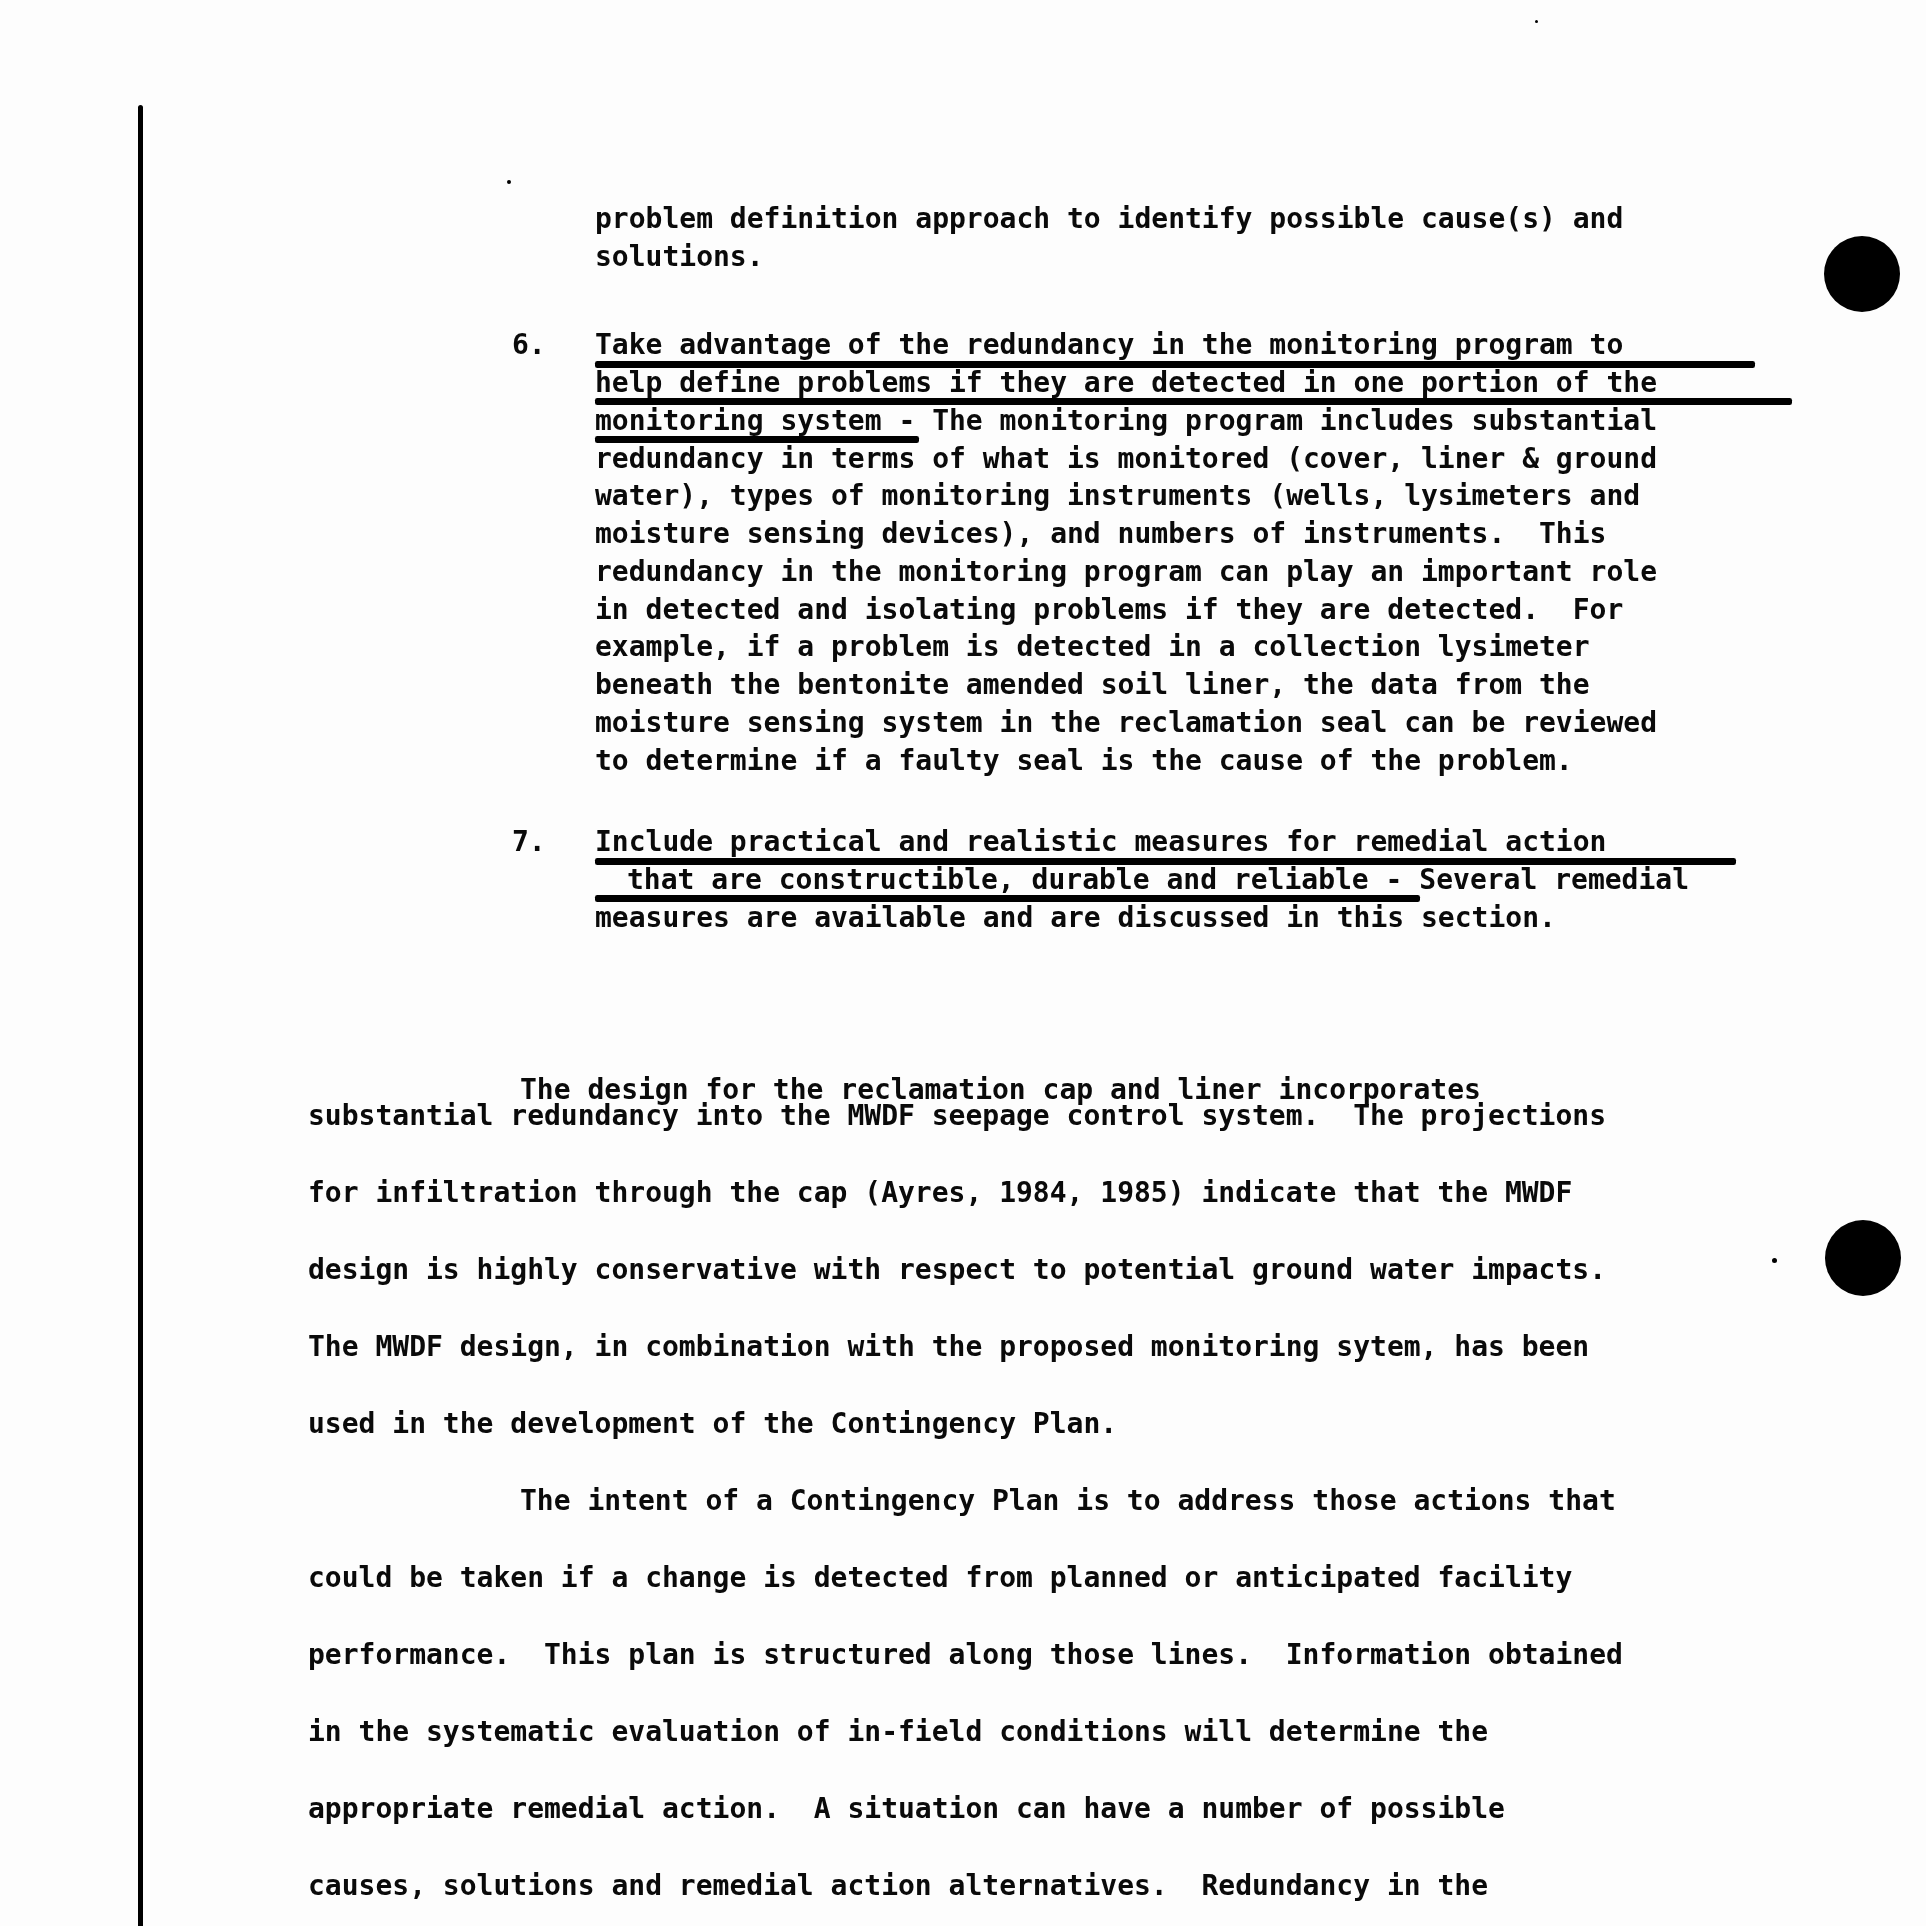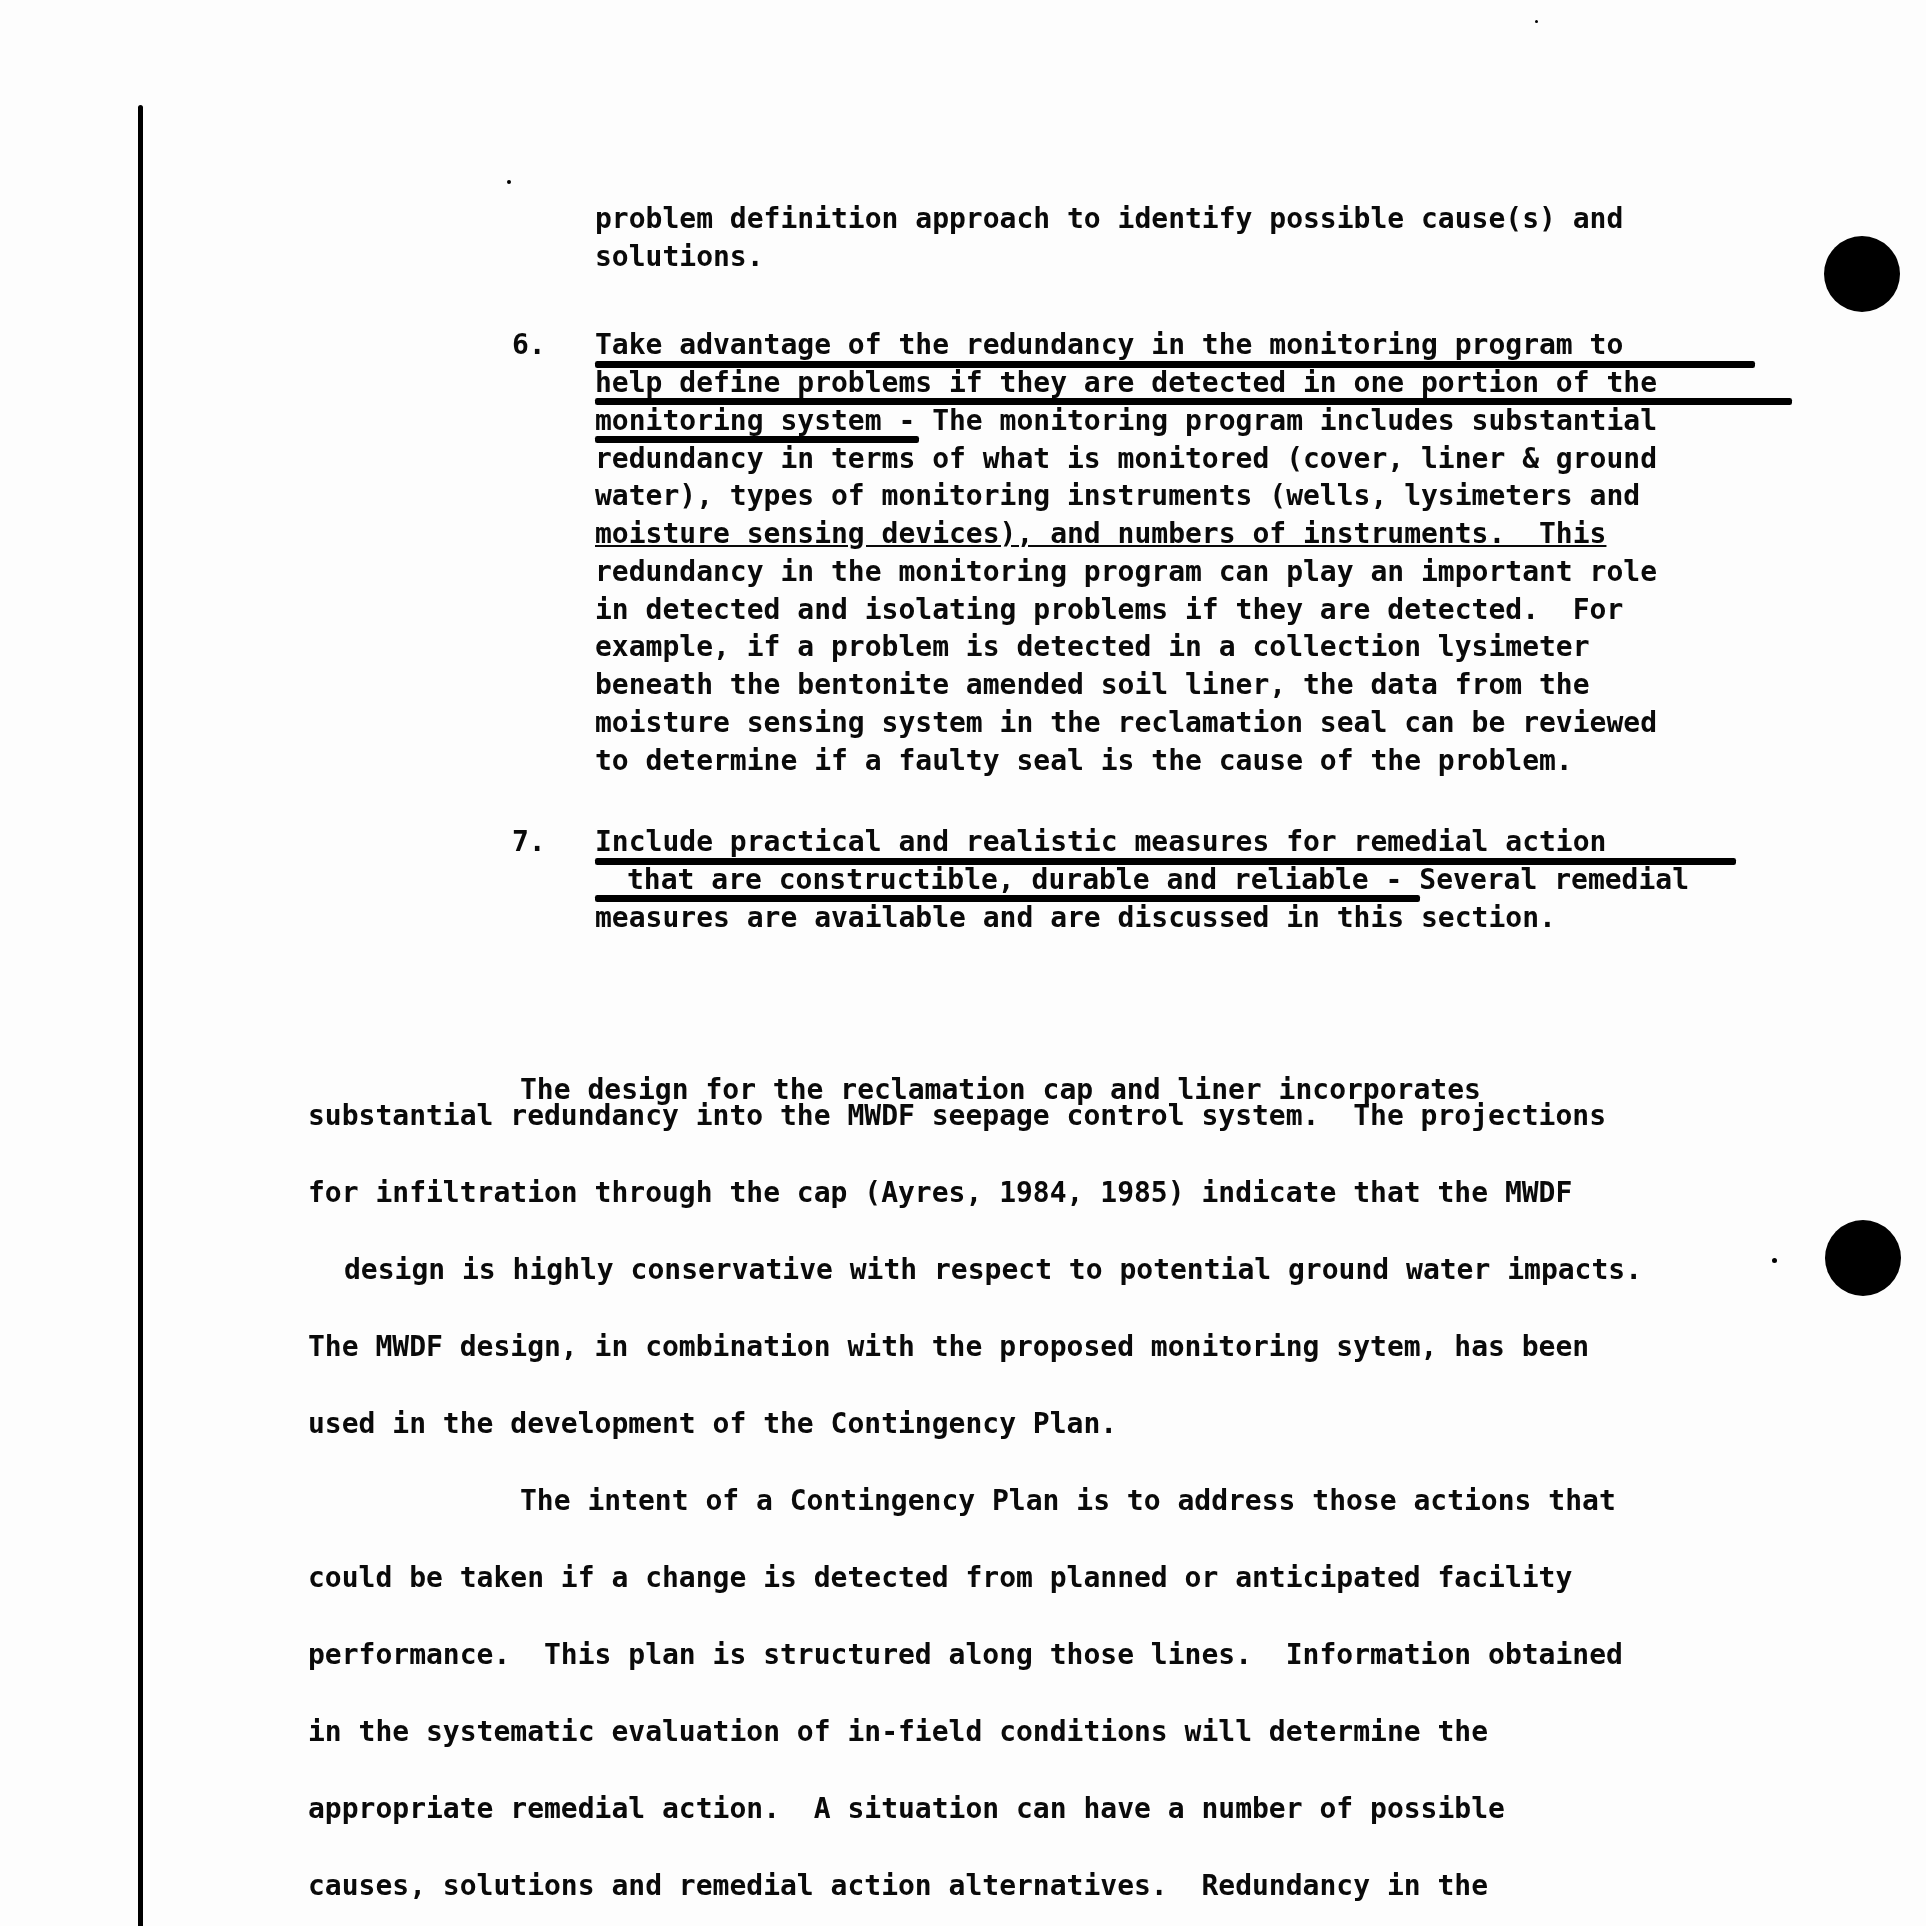--- a/index.html
+++ b/index.html
@@ -34,41 +34,41 @@
       <div class="tline" style="left: 595px; top: 239px;"><span>solutions.</span></div>
     </div>
   <div id="numbered-items">
       <div>
         <div class="tline" style="left: 512px; top: 327px;"><span>6.</span></div>
         <div class="tline" style="left: 595px; top: 327px;"><span>Take advantage of the redundancy in the monitoring program to</span></div>
         <div class="tline" style="left: 595px; top: 365px;"><span>help define problems if they are detected in one portion of the</span></div>
         <div class="tline" style="left: 595px; top: 403px;"><span>monitoring system</span><span> - The monitoring program includes substantial</span></div>
         <div class="tline" style="left: 595px; top: 441px;"><span>redundancy in terms of what is monitored (cover, liner &amp; ground</span></div>
         <div class="tline" style="left: 595px; top: 478px;"><span>water), types of monitoring instruments (wells, lysimeters and</span></div>
-        <div class="tline" style="left: 595px; top: 516px; text-decoration: underline;"><span>moisture sensing devices), and numbers of instruments.  This</span></div>
+        <div class="tline" style="left: 595px; top: 516px;"><span>moisture sensing devices), and numbers of instruments.  This</span></div>
         <div class="tline" style="left: 595px; top: 554px;"><span>redundancy in the monitoring program can play an important role</span></div>
         <div class="tline" style="left: 595px; top: 592px;"><span>in detected and isolating problems if they are detected.  For</span></div>
         <div class="tline" style="left: 595px; top: 629px;"><span>example, if a problem is detected in a collection lysimeter</span></div>
         <div class="tline" style="left: 595px; top: 667px;"><span>beneath the bentonite amended soil liner, the data from the</span></div>
         <div class="tline" style="left: 595px; top: 705px;"><span>moisture sensing system in the reclamation seal can be reviewed</span></div>
         <div class="tline" style="left: 595px; top: 743px; text-align: right;"><span>to determine if a faulty seal is the cause of the problem.</span></div>
       </div>
       <div>
         <div class="tline" style="left: 512px; top: 824px;"><span>7.</span></div>
         <div class="tline" style="left: 595px; top: 824px;"><span>Include practical and realistic measures for remedial action</span></div>
         <div class="tline" style="left: 627px; top: 862px;"><span>that are constructible, durable and reliable</span><span> - Several remedial</span></div>
         <div class="tline" style="left: 595px; top: 900px;"><span>measures are available and are discussed in this section.</span></div>
       </div>
     </div>
   <div id="body-paragraphs">
       <div>
         <div class="tline" style="left: 520px; top: 1072px;"><span>The design for the reclamation cap and liner incorporates</span></div>
         <div class="tline" style="left: 308px; top: 1098px;"><span>substantial redundancy into the MWDF seepage control system.  The projections</span></div>
         <div class="tline" style="left: 308px; top: 1175px;"><span>for infiltration through the cap (Ayres, 1984, 1985) indicate that the MWDF</span></div>
-        <div class="tline" style="left: 308px; top: 1252px; margin-left: 36px;"><span>design is highly conservative with respect to potential ground water impacts.</span></div>
+        <div class="tline" style="left: 308px; top: 1252px;"><span>design is highly conservative with respect to potential ground water impacts.</span></div>
         <div class="tline" style="left: 308px; top: 1329px;"><span>The MWDF design, in combination with the proposed monitoring sytem, has been</span></div>
         <div class="tline" style="left: 308px; top: 1406px;"><span>used in the development of the Contingency Plan.</span></div>
       </div>
       <div>
         <div class="tline" style="left: 520px; top: 1483px;"><span>The intent of a Contingency Plan is to address those actions that</span></div>
         <div class="tline" style="left: 308px; top: 1560px;"><span>could be taken if a change is detected from planned or anticipated facility</span></div>
         <div class="tline" style="left: 308px; top: 1637px;"><span>performance.  This plan is structured along those lines.  Information obtained</span></div>
         <div class="tline" style="left: 308px; top: 1714px;"><span>in the systematic evaluation of in-field conditions will determine the</span></div>
         <div class="tline" style="left: 308px; top: 1791px;"><span>appropriate remedial action.  A situation can have a number of possible</span></div>
         <div class="tline" style="left: 308px; top: 1868px; text-align: right;"><span>causes, solutions and remedial action alternatives.  Redundancy in the</span></div>

